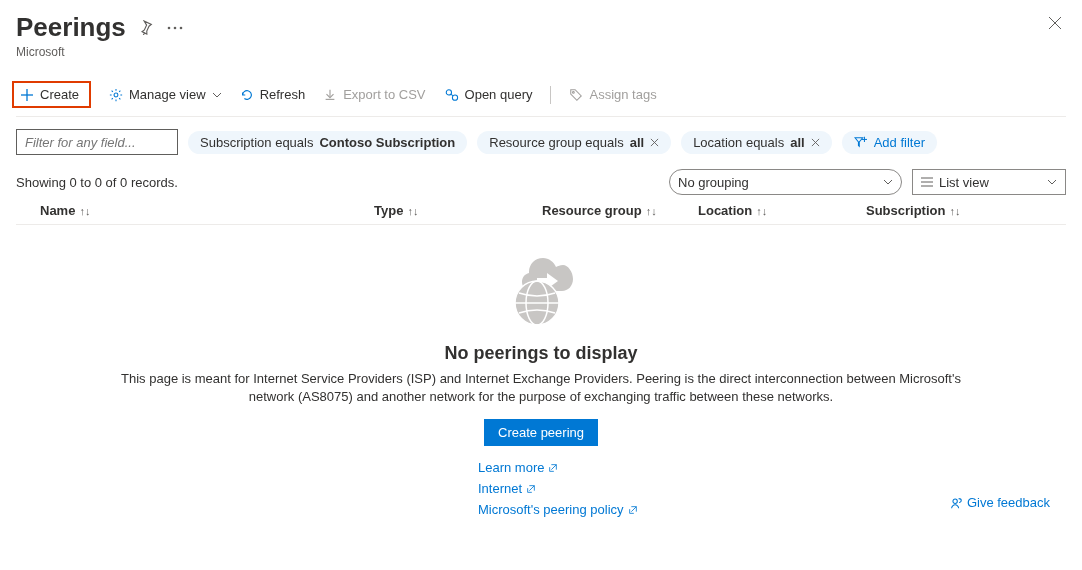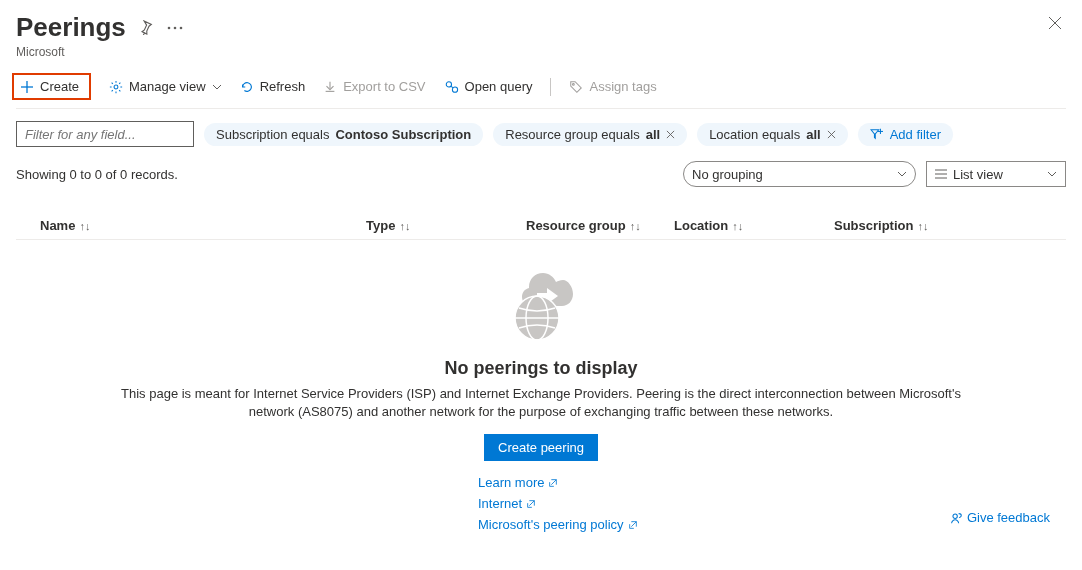--- a/index.html
+++ b/index.html
@@ -28,21 +28,21 @@
     color: #605e5c;
     cursor: pointer;
     padding: 2px;
   }
   .subtitle { font-size: 12px; color: #605e5c; margin-top: 2px; }
   .close-x { color: #605e5c; cursor: pointer; padding:4px; }
 
   
   .toolbar {
     display: flex; align-items: center; gap: 18px;
-    margin-top: 14px;
+    margin-top: 22px;
     border-bottom: 1px solid #edebe9;
     padding-bottom: 8px;
   }
   .tb-btn {
     display: inline-flex; align-items: center; gap: 6px;
     color: #323130; font-size: 13px;
     cursor: pointer;
     padding: 2px 0;
   }
   .tb-btn.disabled { color: #a19f9d; cursor: default; }
@@ -53,21 +53,21 @@
     padding: 4px 10px 4px 6px;
     margin-left: -4px;
   }
   .divider-v { width:1px; height:18px; background:#c8c6c4; }
 
   
   .filter-row { display:flex; align-items:center; gap:10px; margin-top:12px; flex-wrap:wrap; }
   .text-input {
     border: 1px solid #605e5c;
     height: 26px;
-    width: 178px;
+    width: 162px;
     padding: 5px 8px;
     font-size: 13px;
     font-style: italic;
     color: #605e5c;
   }
   .pill {
     background: #eff6fc;
     border-radius: 14px;
     padding: 4px 12px;
     font-size: 13px;
@@ -88,28 +88,29 @@
   .select {
     border:1px solid #8a8886;
     height:26px;
     padding: 0 8px;
     font-size:13px;
     display:flex; align-items:center; justify-content:space-between;
     background:#fff;
     cursor:pointer;
   }
   .select.grouping { width:233px;border-radius:13px; }
-  .select.listview { width:140px; }
+  .select.listview { width:154px; }
 
   
   .colhead-row {
     display:flex; align-items:center;
     border-bottom:1px solid #edebe9;
-    margin-top:25px;
+    margin-top:2px;
     padding: 6px 0;
+    gap: 8px;
   }
   .col { display:flex; align-items:center; gap:4px; font-weight:600; font-size:13px; cursor:pointer; }
   .col .sort { color:#605e5c; font-size:11px; }
   .col-name { width: 350px; padding-left:24px; }
   .col-type { width: 160px; }
   .col-rg { width: 148px; }
   .col-loc { width: 160px; }
   .col-sub { flex:1; }
 
   

